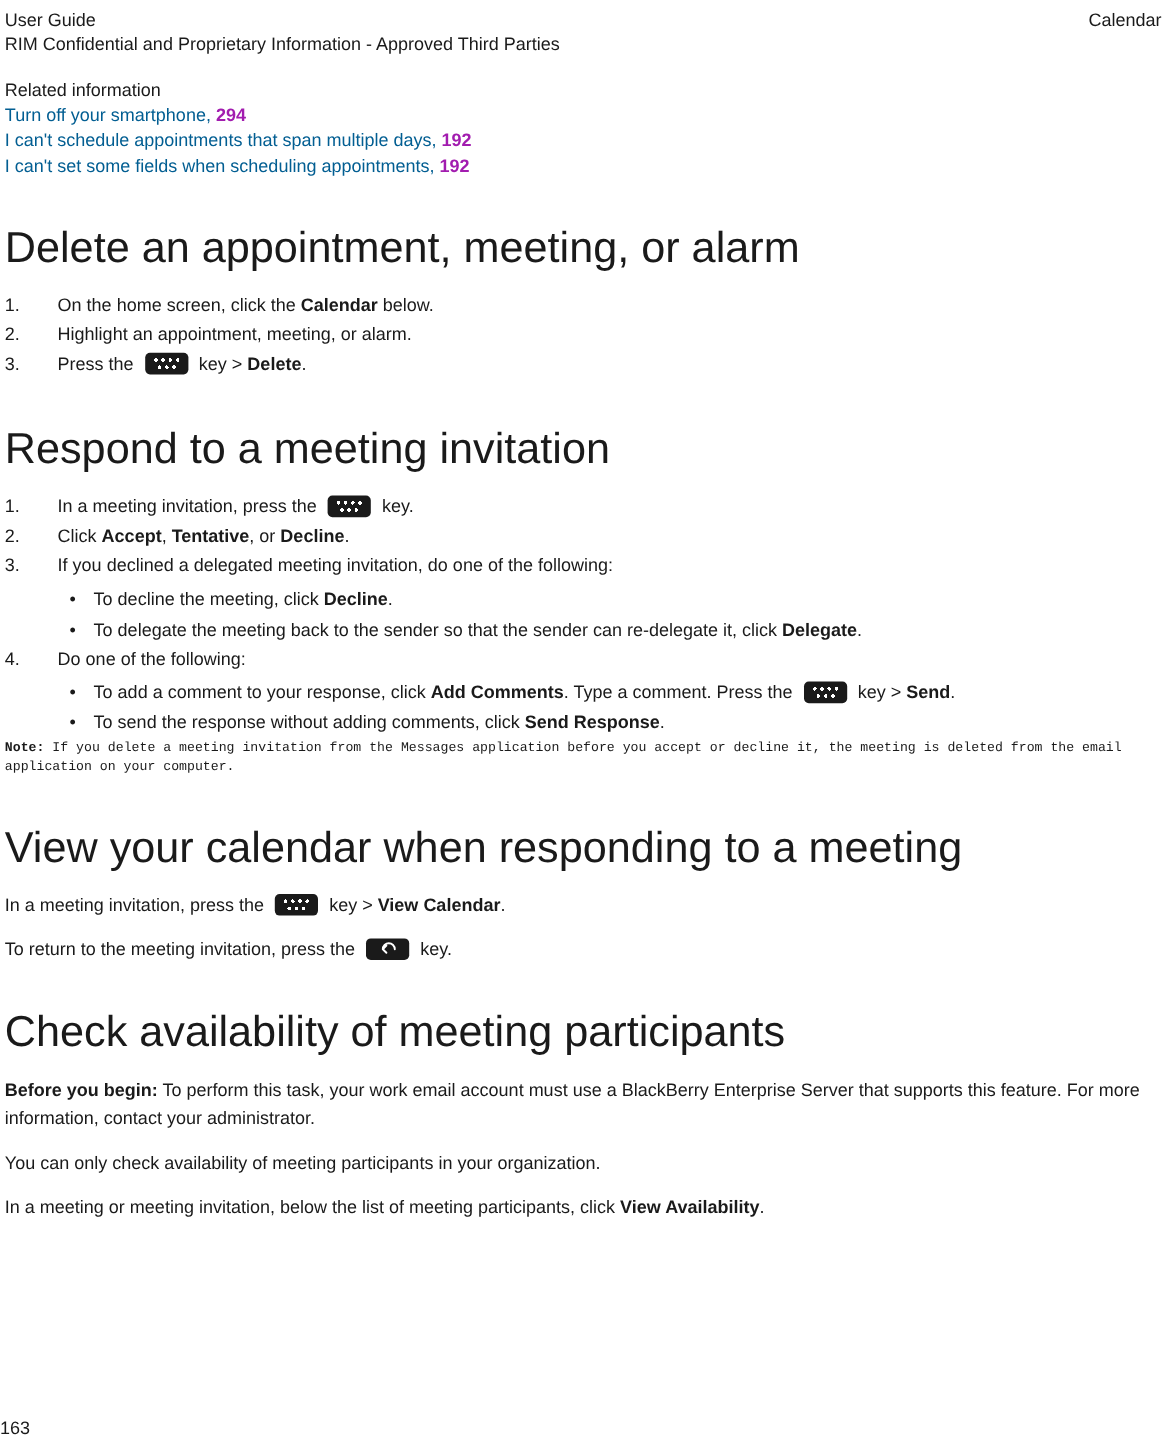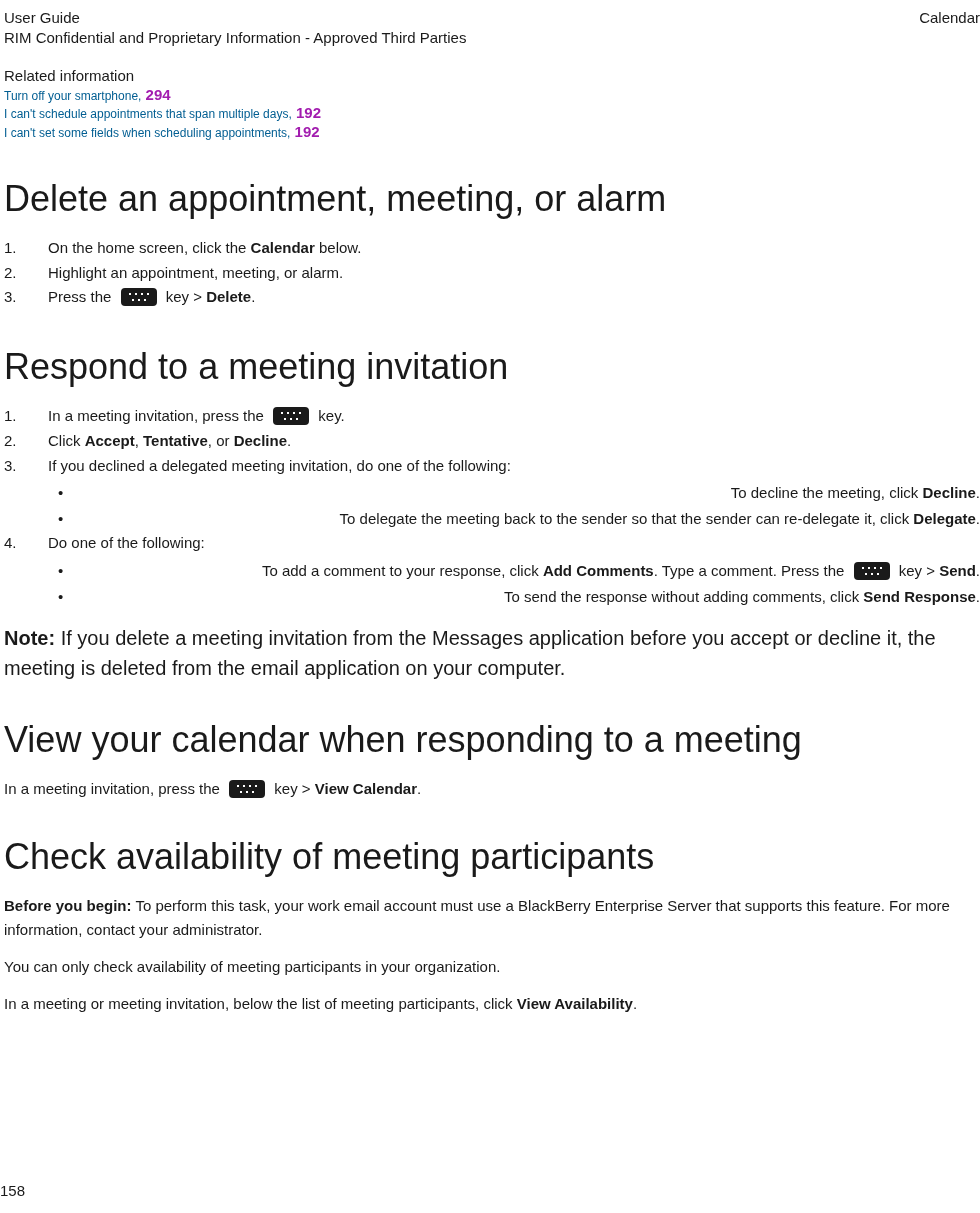--- a/index.html
+++ b/index.html
@@ -10,21 +10,21 @@
     body {
       font-family: "Segoe UI", Tahoma, Arial, sans-serif;
       color: #1a1a1a;
       width: 980px;
       height: 1213px;
       padding: 0;
       position: relative;
       background: #ffffff;
     }
     .page {
-      padding: 8px 0 0 4px;
+      padding: 8px 12px 0 4px;
     }
     .header {
       display: flex;
       justify-content: space-between;
       align-items: flex-start;
       font-size: 15px;
       margin-bottom: 18px;
     }
     .header-left {
       line-height: 1.35;
@@ -32,21 +32,21 @@
     .header-right {
       line-height: 1.35;
     }
     .rel-heading {
       font-weight: 400;
       font-size: 15px;
       margin-bottom: 2px;
     }
     .rel-link {
       color: #025E92;
-      font-size: 12px;
+      font-size: 15px;
       line-height: 1.4;
       cursor: pointer;
     }
     .rel-page {
       color: #a21caf;
       font-size: 15px;
       font-weight: bold;
     }
     .rel-item {
       margin: 0;
@@ -77,21 +77,20 @@
     }
     .bullets {
       list-style: none;
       padding-left: 0;
       margin-top: 2px;
     }
     .bullets > li {
       position: relative;
       padding-left: 30px;
       line-height: 1.7;
-      text-align: right;
     }
     .bullets > li::before {
       content: "•";
       position: absolute;
       left: 10px;
       top: 0;
     }
     b, strong {
       font-weight: 700;
     }
@@ -142,23 +141,23 @@
     }
     .para {
       font-size: 15px;
       line-height: 1.55;
       margin-top: 14px;
     }
     .para:first-of-type {
       margin-top: 8px;
     }
     .note {
-      font-size: 20px;
+      font-size: 11px;
       line-height: 1.5;
-      margin-top: 14px;
+      font-family: Liberation Mono, monospace;
     }
     .page-number {
       position: absolute;
       bottom: 14px;
       left: 0;
       font-size: 15px;
     }
   </style>
 </head>
 <body>
@@ -229,25 +228,30 @@
     </li>
   </ol>
   <p class="note">
     <b>Note:</b><span> If you delete a meeting invitation from the Messages application before you accept or decline it, the meeting is deleted from the email application on your computer.</span>
   </p>
 
   <h2>View your calendar when responding to a meeting</h2>
   <p class="para">
     <span>In a meeting invitation, press the </span><span class="menu-key"></span><span> key &gt; </span><b>View Calendar</b><span>.</span>
   </p>
+  <p class="para">
+    <span>To return to the meeting invitation, press the </span><span class="back-key"><svg viewBox="0 0 18 12">
+          <path d="M 5 6 A 5 5 0 0 1 15 6 M 5 6 l 3 -3 M 5 6 l 3 3" stroke="#fff" stroke-width="1.6" fill="none" stroke-linecap="round"></path>
+        </svg></span><span> key.</span>
+  </p>
 
   <h2>Check availability of meeting participants</h2>
   <p class="para">
     <b>Before you begin:</b><span> To perform this task, your work email account must use a BlackBerry Enterprise Server that supports this feature. For more information, contact your administrator.</span>
   </p>
   <p class="para">You can only check availability of meeting participants in your organization.</p>
   <p class="para">
     <span>In a meeting or meeting invitation, below the list of meeting participants, click </span><b>View Availability</b><span>.</span>
   </p>
 
 </div>
 
-<div class="page-number">158</div>
+<div class="page-number">163</div>
 
 </body></html>

